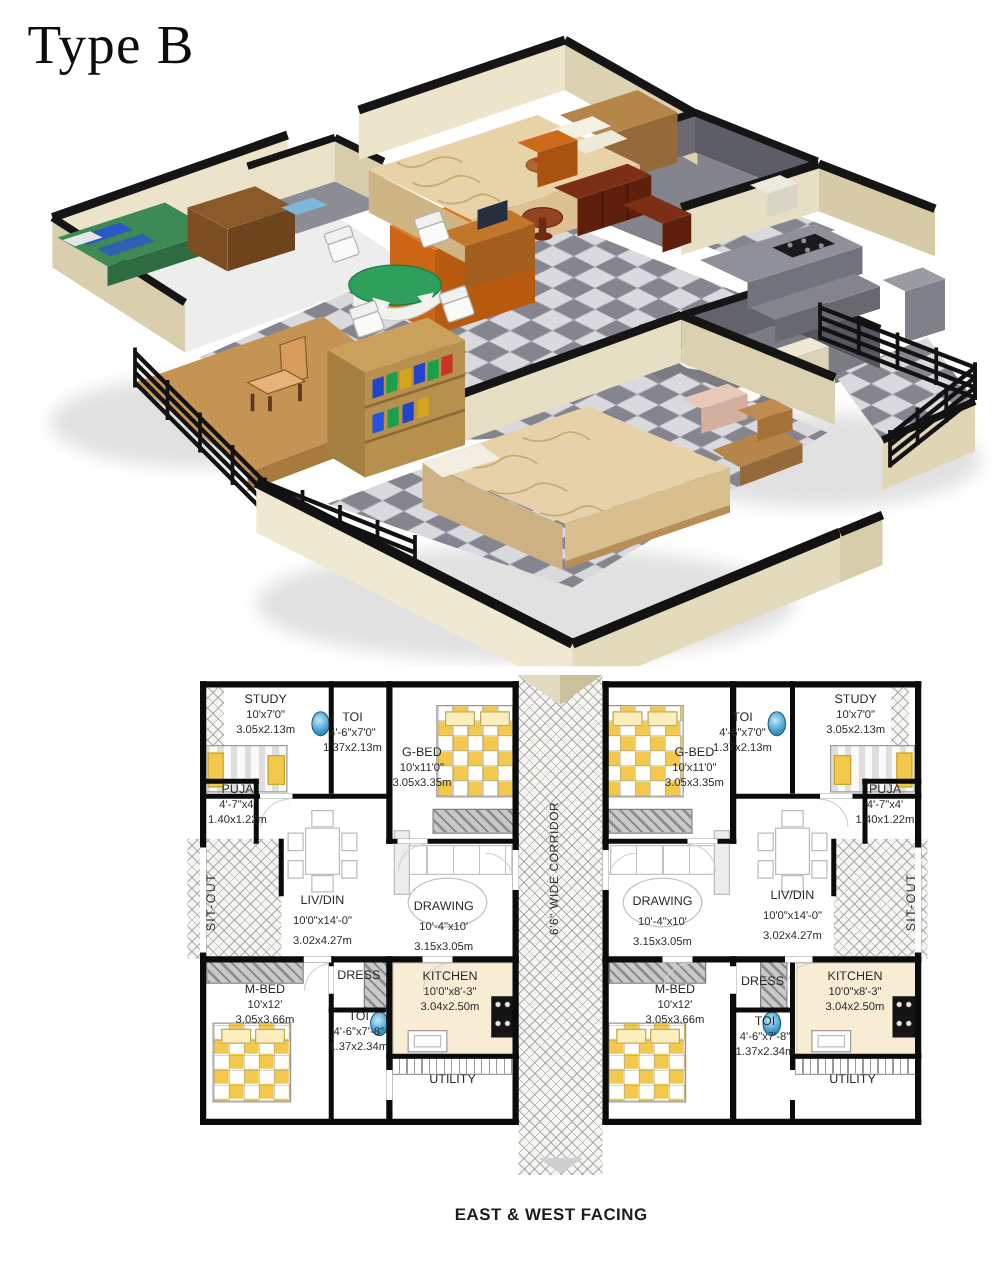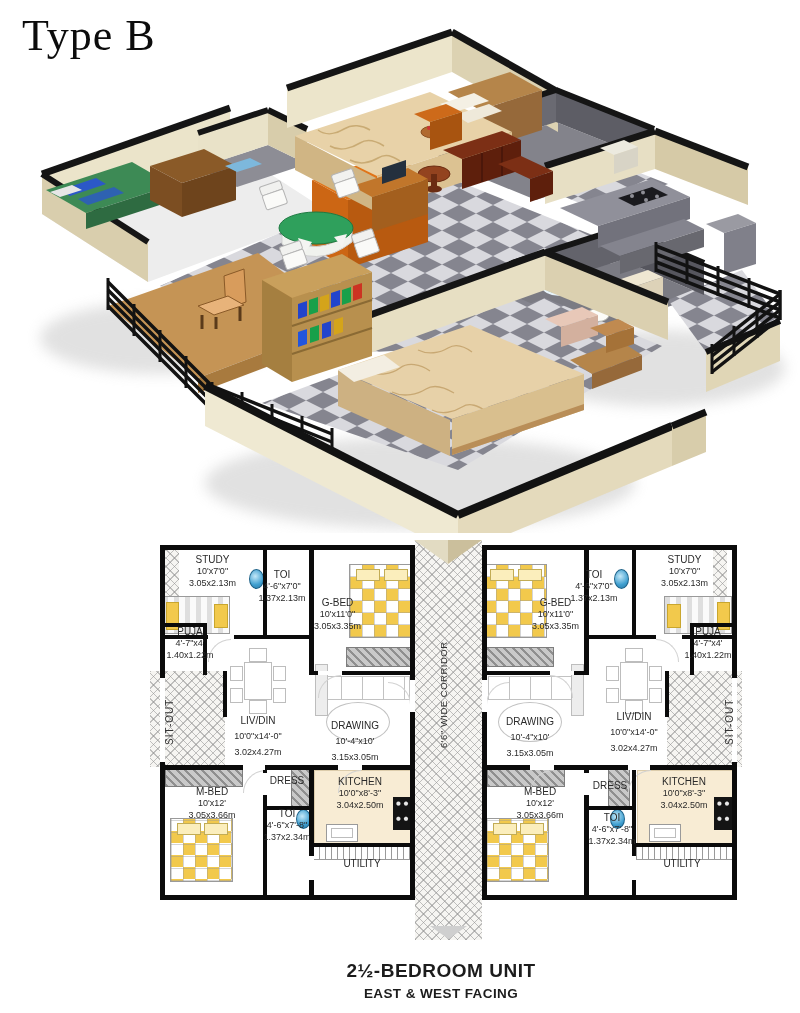--- a/index.html
+++ b/index.html
@@ -561,15 +561,14 @@
   <div class="rl" style="left:492px;top:317px;width:80px;">
     <span class="rn">UTILITY</span>
   </div>
 
   <div class="vlab" style="left:288px;top:90px;height:130px;font-size:9.5px;letter-spacing:.5px;">
     <span>6'6" WIDE CORRIDOR</span>
   </div>
 </div>
 
 <div class="footer">
-  <div class="f1">2½-BEDROOM UNIT</div>
   <div class="f2">EAST &amp; WEST FACING</div>
 </div>
 
 </body></html>

